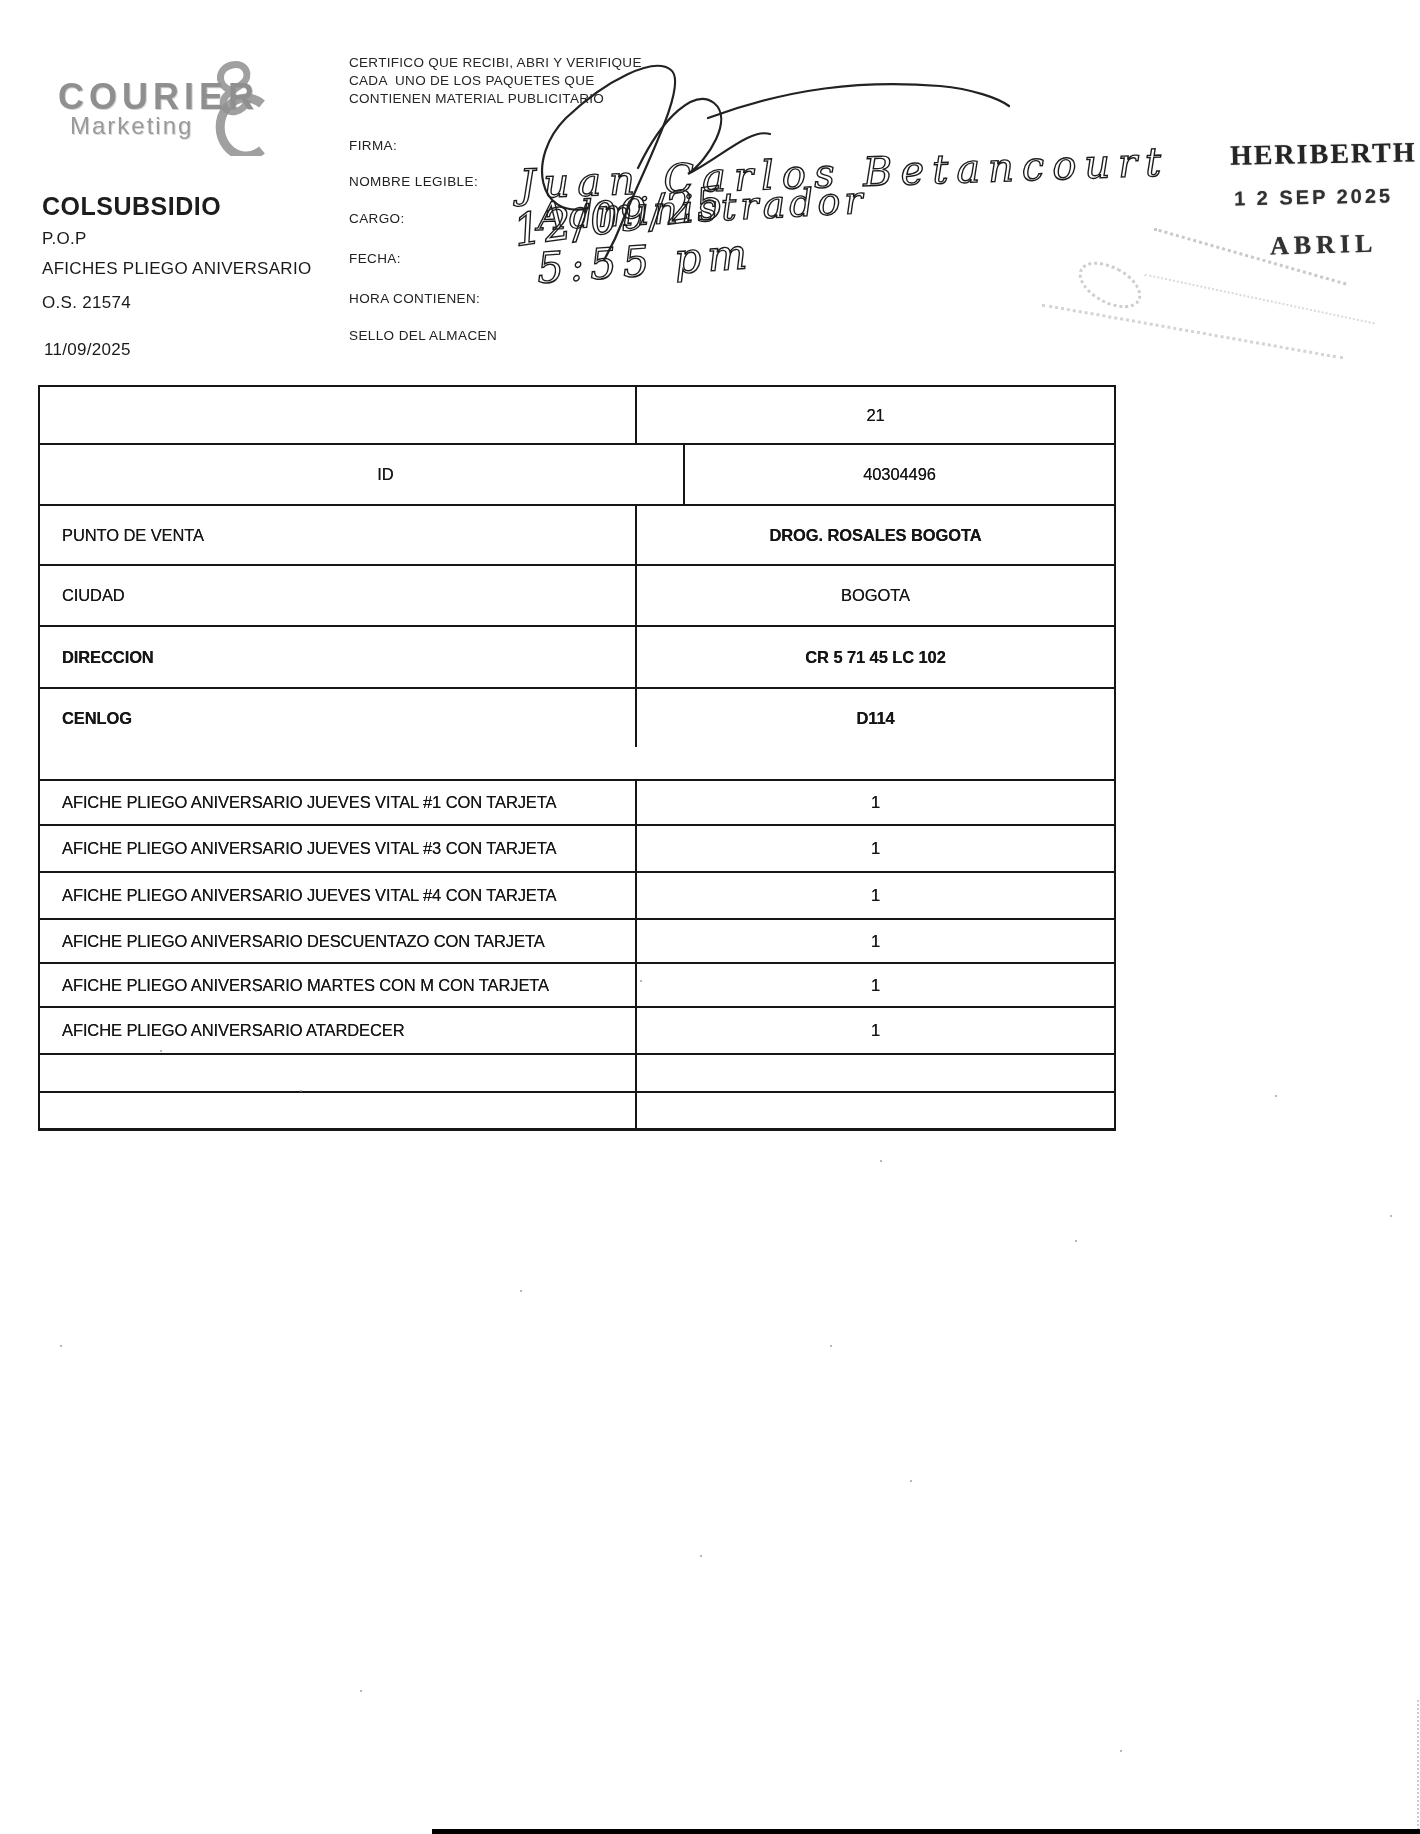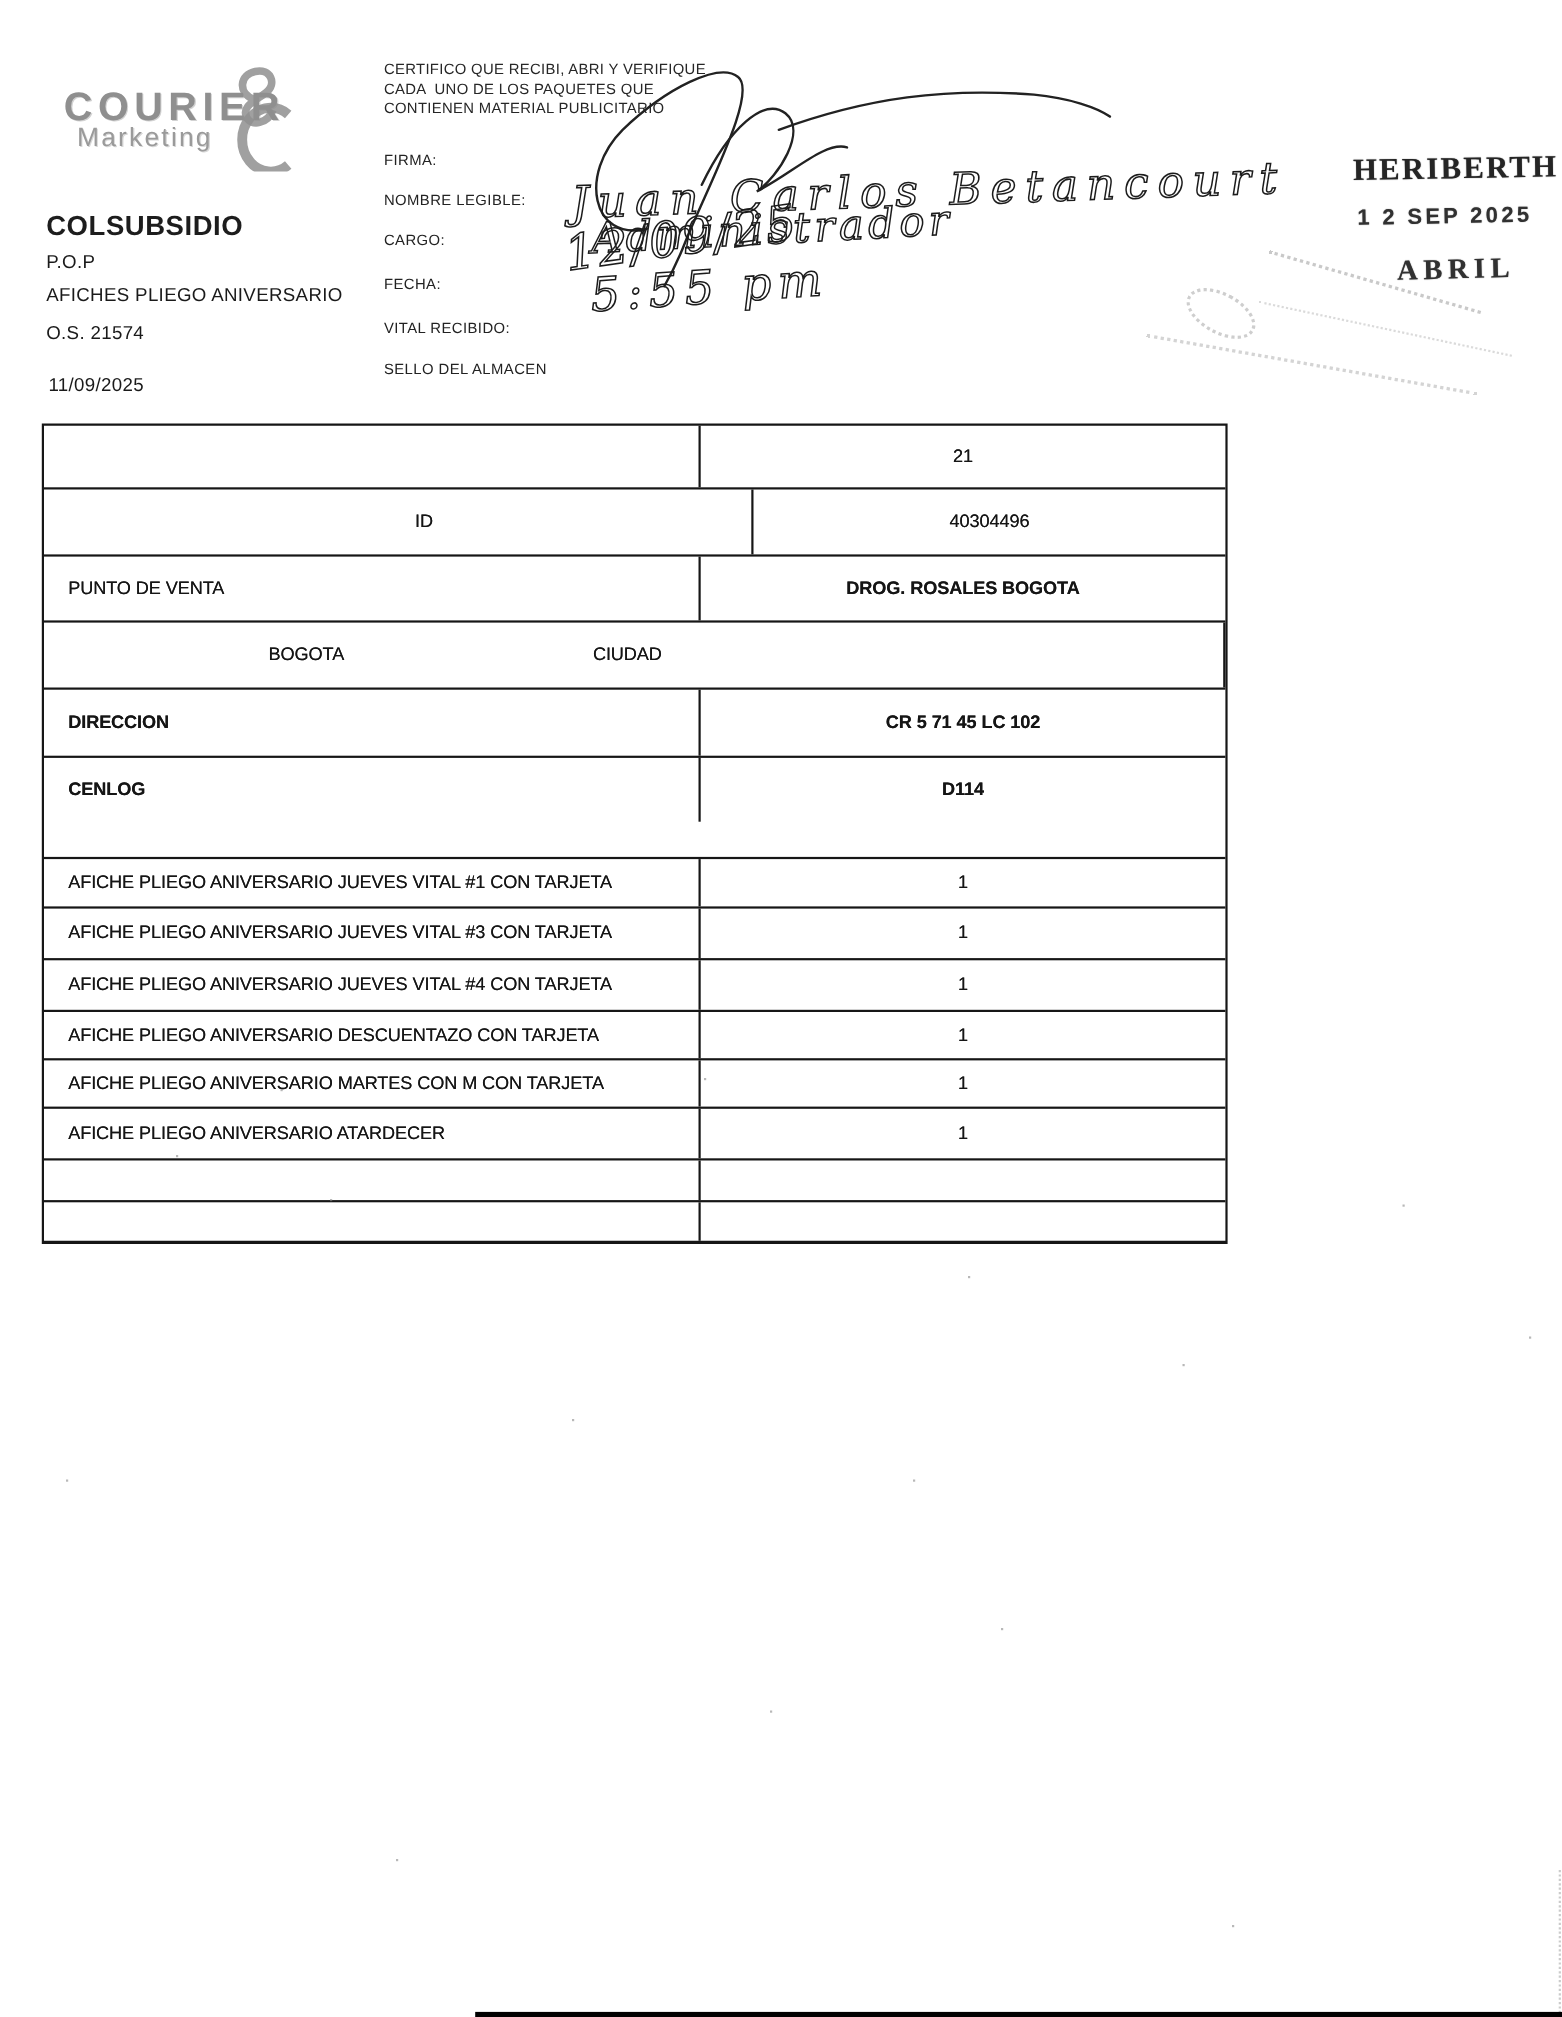--- a/index.html
+++ b/index.html
@@ -75,21 +75,21 @@
   <div class="abs client-line3">O.S. 21574</div>
   <div class="abs client-date">11/09/2025</div>
 
   <div class="abs cert-line cert-l0">CERTIFICO QUE RECIBI, ABRI Y VERIFIQUE</div>
   <div class="abs cert-line cert-l1">CADA  UNO DE LOS PAQUETES QUE</div>
   <div class="abs cert-line cert-l2">CONTIENEN MATERIAL PUBLICITARIO</div>
   <div class="abs cert-field f-firma">FIRMA:</div>
   <div class="abs cert-field f-nombre">NOMBRE LEGIBLE:</div>
   <div class="abs cert-field f-cargo">CARGO:</div>
   <div class="abs cert-field f-fecha">FECHA:</div>
-  <div class="abs cert-field f-hora">VITAL RECIBIDO:</div>
+  <div class="abs cert-field f-hora">HORA CONTIENEN:</div>
   <div class="abs cert-field f-sello">SELLO DEL ALMACEN</div>
 
   <div class="abs stamp-name">HERIBERTH</div>
   <div class="abs stamp-date">1 2 SEP 2025</div>
   <div class="abs stamp-month">ABRIL</div>
 
   <div class="abs ghost1"></div>
   <div class="abs ghost-oval"></div>
   <div class="abs ghost2"></div>
   <div class="abs ghost3"></div>
@@ -101,22 +101,22 @@
       </div>
       <div class="trow" style="height: 59px; padding-left: 48px;">
         <div class="tcell tlabel center">ID</div>
         <div class="tcell tvalue">40304496</div>
       </div>
       <div class="trow" style="height: 58px;">
         <div class="tcell tlabel">PUNTO DE VENTA</div>
         <div class="tcell tvalue bold">DROG. ROSALES BOGOTA</div>
       </div>
       <div class="trow" style="height: 59px;">
+        <div class="tcell tlabel">CIUDAD</div>
         <div class="tcell tvalue">BOGOTA</div>
-        <div class="tcell tlabel">CIUDAD</div>
       </div>
       <div class="trow" style="height: 60px;">
         <div class="tcell tlabel bold">DIRECCION</div>
         <div class="tcell tvalue bold">CR 5 71 45 LC 102</div>
       </div>
       <div class="trow" style="height: 58px;">
         <div class="tcell tlabel bold">CENLOG</div>
         <div class="tcell tvalue bold">D114</div>
       </div>
       <div class="trow" style="height: 43px; margin-top: 32px;">

